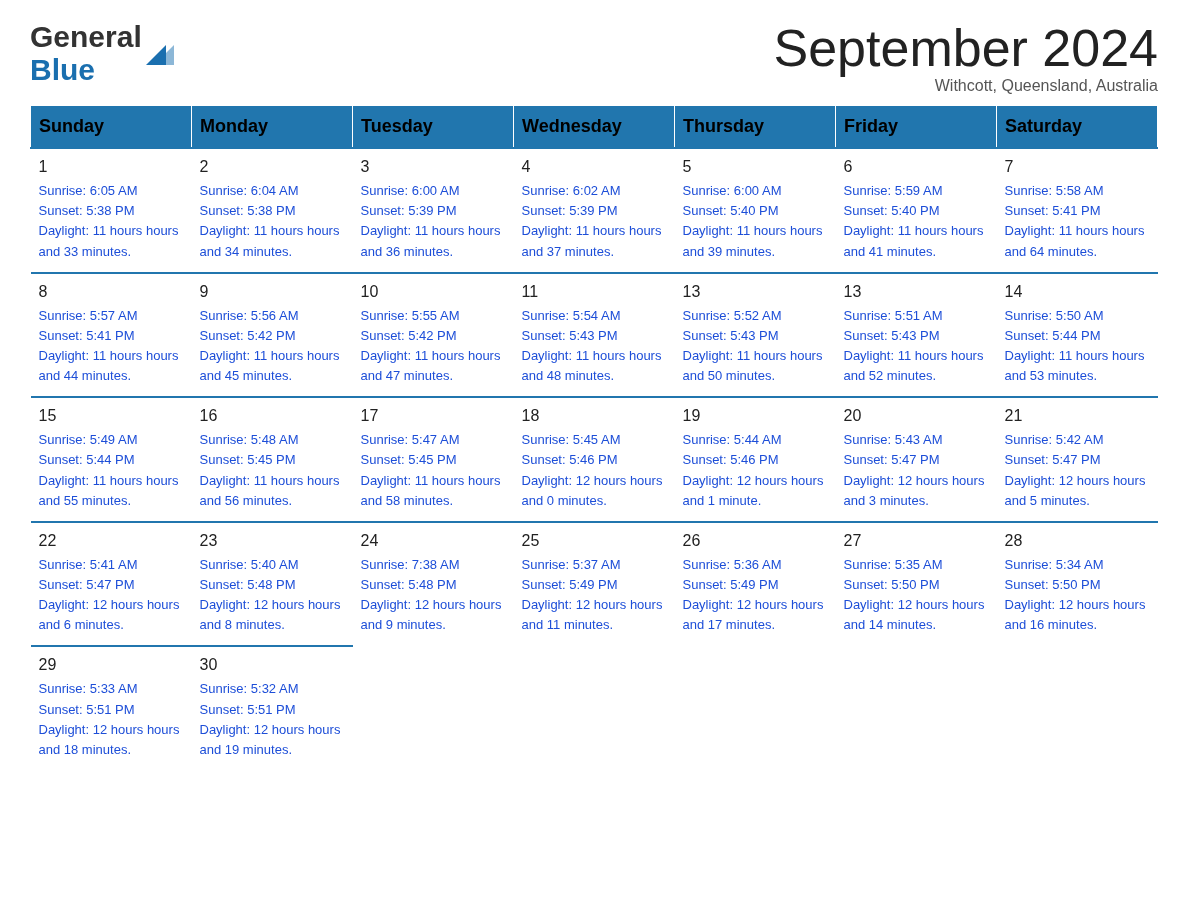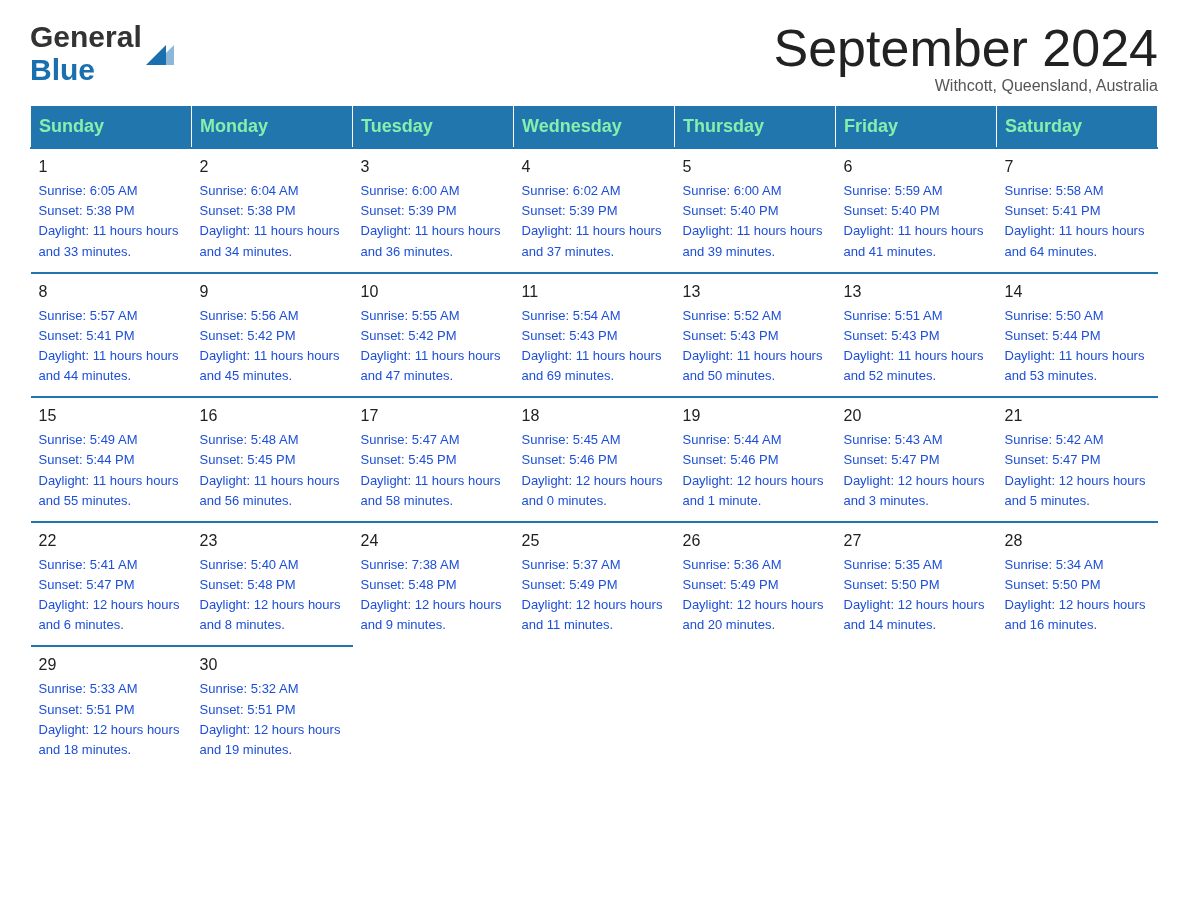--- a/index.html
+++ b/index.html
@@ -34,21 +34,21 @@
       font-size: 16px;
       color: #555;
     }
     .calendar {
       width: 100%;
       border-collapse: collapse;
       margin-top: 8px;
     }
     .calendar thead tr th {
       background-color: #2176ae;
-      color: #86efac;
+      color: #000000;
       padding: 10px 8px;
       font-size: 18px;
       font-weight: bold;
       text-align: left;
       border: 1px solid #fff;
     }
     .calendar tbody tr td {
       vertical-align: top;
       padding: 6px 8px 10px 8px;
       font-size: 13px;
@@ -212,21 +212,21 @@
             <div>Daylight: 11 hours hours</div>
             <div>and 47 minutes.</div>
           </div>
         </td>
         <td>
           <span class="day-number">11</span>
           <div class="day-info">
             <div>Sunrise: 5:54 AM</div>
             <div>Sunset: 5:43 PM</div>
             <div>Daylight: 11 hours hours</div>
-            <div>and 69 minutes.</div>
+            <div>and 48 minutes.</div>
           </div>
         </td>
         <td>
           <span class="day-number">13</span>
           <div class="day-info">
             <div>Sunrise: 5:52 AM</div>
             <div>Sunset: 5:43 PM</div>
             <div>Daylight: 11 hours hours</div>
             <div>and 50 minutes.</div>
           </div>
@@ -351,21 +351,21 @@
             <div>Daylight: 12 hours hours</div>
             <div>and 11 minutes.</div>
           </div>
         </td>
         <td>
           <span class="day-number">26</span>
           <div class="day-info">
             <div>Sunrise: 5:36 AM</div>
             <div>Sunset: 5:49 PM</div>
             <div>Daylight: 12 hours hours</div>
-            <div>and 20 minutes.</div>
+            <div>and 17 minutes.</div>
           </div>
         </td>
         <td>
           <span class="day-number">27</span>
           <div class="day-info">
             <div>Sunrise: 5:35 AM</div>
             <div>Sunset: 5:50 PM</div>
             <div>Daylight: 12 hours hours</div>
             <div>and 14 minutes.</div>
           </div>

